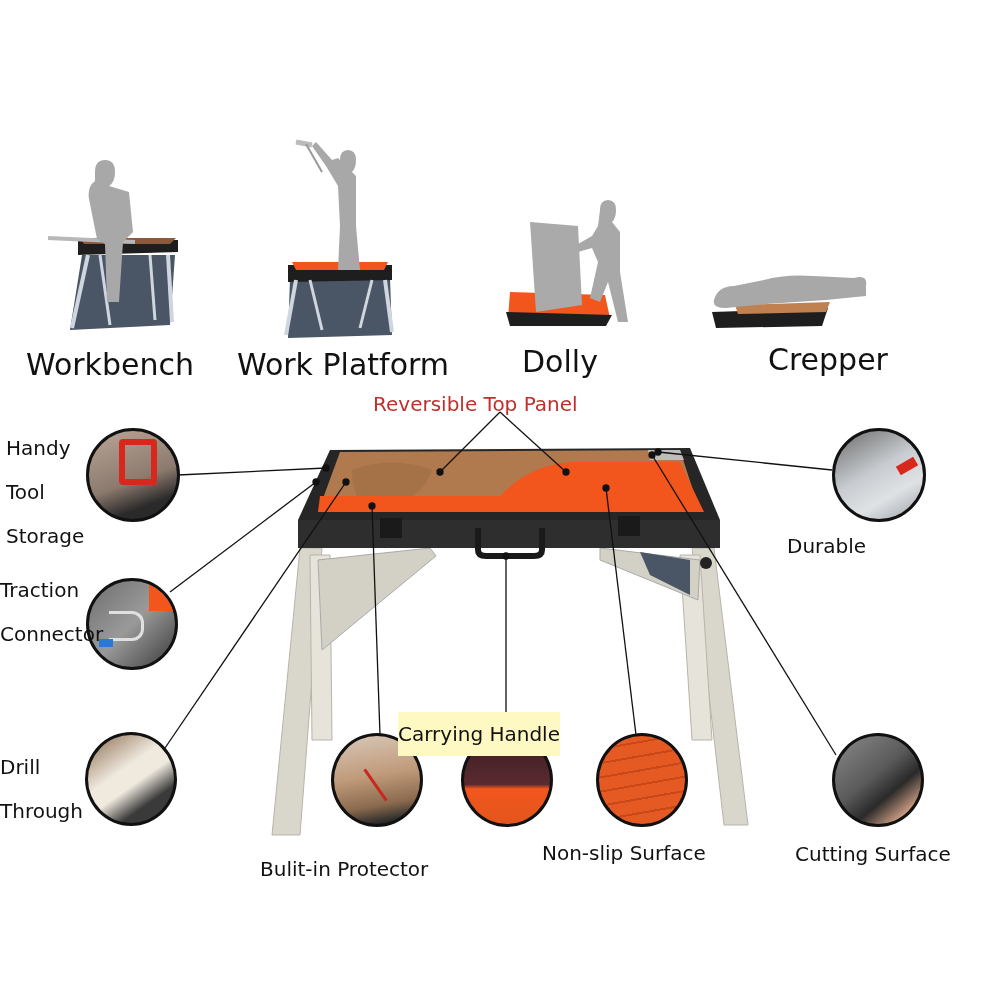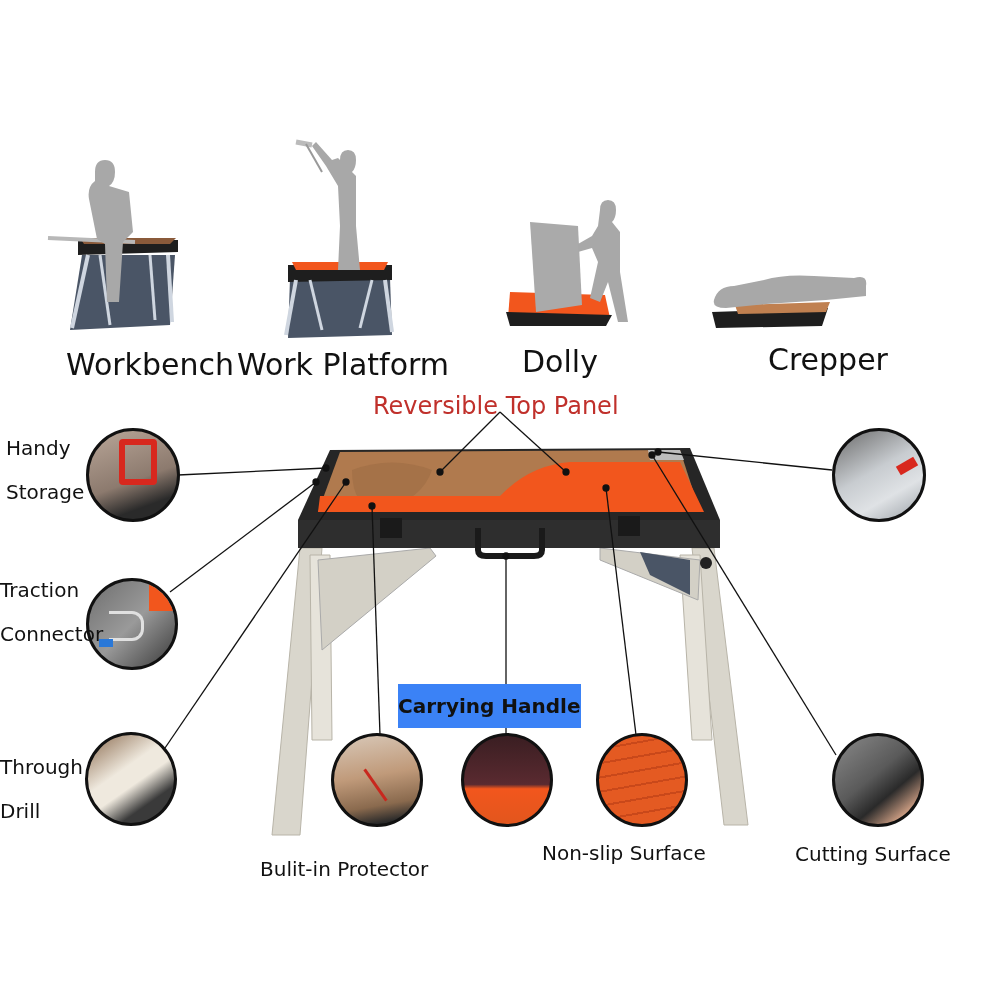--- a/index.html
+++ b/index.html
@@ -1,20 +1,20 @@
 <!DOCTYPE html>
 <html><head>
 <meta charset="utf-8">
 <style>
   html, body { margin:0; padding:0; background:#ffffff; }
   body { width:1000px; height:1000px; position:relative; overflow:hidden; font-family:"DejaVu Sans", sans-serif; color:#111; }
   .abs { position:absolute; }
   .mode-label { position:absolute; font-size:30px; color:#111; white-space:nowrap; }
   .callout { position:absolute; font-size:20px; line-height:44px; color:#111; white-space:nowrap; }
-  .title-red { position:absolute; font-size:24px; color:#c0302b; white-space:nowrap; }
+  .title-red { position:absolute; font-size:20px; color:#c0302b; white-space:nowrap; }
   .circle { position:absolute; border-radius:50%; border:3px solid #111; overflow:hidden; box-sizing:border-box; }
   svg { position:absolute; left:0; top:0; }
 </style>
 </head>
 <body>
 
 <div>
 
   <svg width="1000" height="1000" style="pointer-events:none">
 
@@ -23,21 +23,21 @@
     <polygon points="80,238 176,238 170,244 84,244" fill="#8a5a3a"></polygon>
     <line x1="88" y1="255" x2="72" y2="328" stroke="#cfd6e0" stroke-width="4"></line>
     <line x1="168" y1="255" x2="172" y2="322" stroke="#cfd6e0" stroke-width="4"></line>
     <line x1="100" y1="255" x2="110" y2="325" stroke="#cfd6e0" stroke-width="3"></line>
     <line x1="150" y1="255" x2="155" y2="320" stroke="#cfd6e0" stroke-width="3"></line>
 
     <line x1="48" y1="238" x2="135" y2="242" stroke="#b8b8b8" stroke-width="4"></line>
 
     <path d="M95,172 q0,-12 10,-12 q10,0 10,12 q0,10 -6,14 l20,6 l4,40 l-10,10 l-4,60 l-12,0 l-2,-58 l-8,-5 l-4,-20 l-4,-20 q-2,-12 6,-18 z" fill="#a8a8a8"></path>
   </svg>
-  <div class="mode-label" style="left:26px; top:347px;margin-left:40px;">Workbench</div>
+  <div class="mode-label" style="left:26px; top:347px;">Workbench</div>
 
   <svg width="1000" height="1000" style="pointer-events:none">
     <polygon points="290,278 390,278 392,335 288,338" fill="#4a5566"></polygon>
     <polygon points="288,265 392,265 392,280 288,282" fill="#1e1e1e"></polygon>
     <polygon points="292,262 388,262 384,270 296,270" fill="#f2561d"></polygon>
     <line x1="296" y1="280" x2="286" y2="335" stroke="#cfd6e0" stroke-width="4"></line>
     <line x1="385" y1="280" x2="392" y2="332" stroke="#cfd6e0" stroke-width="4"></line>
     <line x1="310" y1="280" x2="322" y2="330" stroke="#cfd6e0" stroke-width="3"></line>
     <line x1="372" y1="280" x2="360" y2="328" stroke="#cfd6e0" stroke-width="3"></line>
 
@@ -140,28 +140,30 @@
 </div>
 <div class="circle" style="left:461px; top:733px; width:92px; height:94px; background:linear-gradient(180deg,#3a1e22 0%,#5a2a30 55%,#f2561d 60%,#e2561d 100%);"></div>
 <div class="circle" style="left:596px; top:733px; width:92px; height:94px; background:repeating-linear-gradient(170deg,#e45a22 0 12px,#c9481a 12px 14px);"></div>
 <div class="circle" style="left:832px; top:428px; width:94px; height:94px; background:linear-gradient(150deg,#6a6a6a 0%,#c8ccd0 45%,#dfe2e5 70%,#9aa0a6 100%);">
   <div class="abs" style="left:62px; top:30px; width:20px; height:10px; background:#d8281e; transform:rotate(-30deg);"></div>
 </div>
 <div class="circle" style="left:832px; top:733px; width:92px; height:94px; background:linear-gradient(140deg,#8a8a8a 0%,#5a5a5a 45%,#2a2a2a 65%,#c89a80 85%);"></div>
 
 <div class="callout" style="left:6px; top:426px;">
   <div>Handy</div>
+  <div>Tool</div>
   <div>Storage</div>
 </div>
 <div class="callout" style="left:0px; top:568px;">
   <div>Traction</div>
   <div>Connector</div>
 </div>
 <div class="callout" style="left:0px; top:745px;">
+  <div>Drill</div>
   <div>Through</div>
-  <div>Drill</div>
 </div>
 <div class="callout" style="left:260px; top:827px;margin-top:20px;">Bulit-in Protector</div>
-<div class="callout" style="left:398px; top:684px; background:#3b82f6;font-weight:bold;">Carrying Handle</div>
+<div class="callout" style="left:398px; top:712px; background:#fef9c3;">Carrying Handle</div>
 <div class="callout" style="left:542px; top:831px;">Non-slip Surface</div>
 <div class="callout" style="left:795px; top:832px;">Cutting Surface</div>
 <div class="callout" style="left:787px; top:524px;">
+  <div>Durable</div>
 </div>
 
 </body></html>

